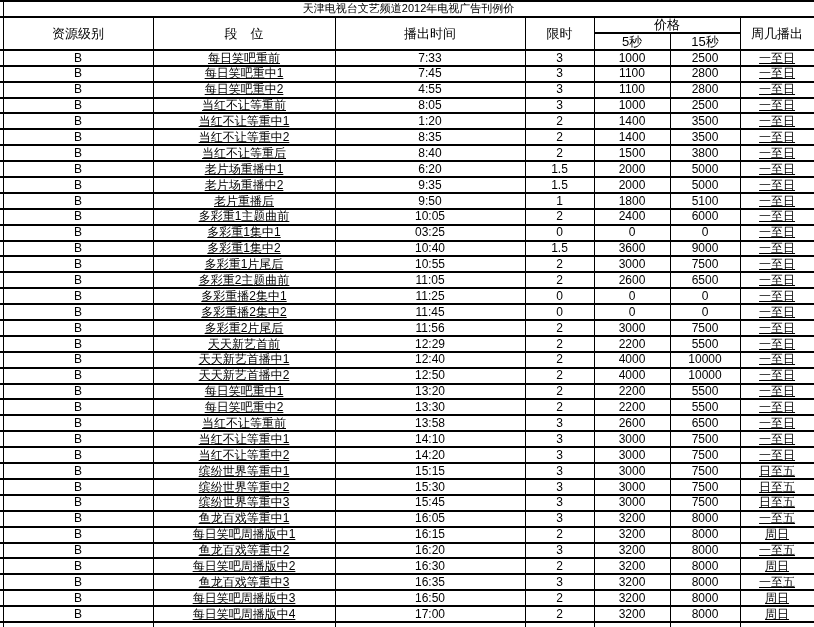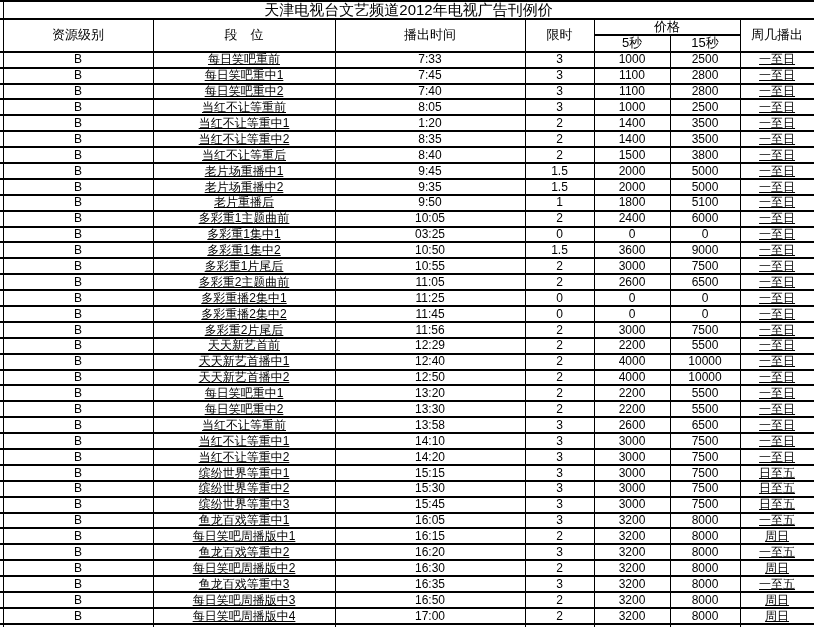--- a/index.html
+++ b/index.html
@@ -33,21 +33,21 @@
     line-height: 1.05;
     height: 13.9px;
     overflow: hidden;
     white-space: nowrap;
   }
   td.ghost {
     border-left: none;
   }
   td.title-cell {
     height: 11px;
-    font-size: 15px;
+    font-size: 11px;
   }
   tr.hrow td {
     font-size: 13px;
   }
   td.h-tall {
     height: 31px;
   }
   td.h-price {
     height: 14px;
     font-family: Liberation Serif, serif;
@@ -115,21 +115,21 @@
     <td class="c-time">7:45</td>
     <td class="c-limit">3</td>
     <td class="c-p5">1100</td>
     <td class="c-p15">2800</td>
     <td class="c-days">一至日</td>
   </tr>
         <tr>
     <td class="ghost"></td>
     <td class="c-level">B</td>
     <td class="c-seg">每日笑吧重中2</td>
-    <td class="c-time">7:40</td>
+    <td class="c-time">4:55</td>
     <td class="c-limit">3</td>
     <td class="c-p5">1100</td>
     <td class="c-p15">2800</td>
     <td class="c-days">一至日</td>
   </tr>
         <tr>
     <td class="ghost"></td>
     <td class="c-level">B</td>
     <td class="c-seg">当红不让等重前</td>
     <td class="c-time">8:05</td>
@@ -165,21 +165,21 @@
     <td class="c-time">8:40</td>
     <td class="c-limit">2</td>
     <td class="c-p5">1500</td>
     <td class="c-p15">3800</td>
     <td class="c-days">一至日</td>
   </tr>
         <tr>
     <td class="ghost"></td>
     <td class="c-level">B</td>
     <td class="c-seg">老片场重播中1</td>
-    <td class="c-time">9:45</td>
+    <td class="c-time">6:20</td>
     <td class="c-limit">1.5</td>
     <td class="c-p5">2000</td>
     <td class="c-p15">5000</td>
     <td class="c-days">一至日</td>
   </tr>
         <tr>
     <td class="ghost"></td>
     <td class="c-level">B</td>
     <td class="c-seg">老片场重播中2</td>
     <td class="c-time">9:35</td>
@@ -215,21 +215,21 @@
     <td class="c-time">03:25</td>
     <td class="c-limit">0</td>
     <td class="c-p5">0</td>
     <td class="c-p15">0</td>
     <td class="c-days">一至日</td>
   </tr>
         <tr>
     <td class="ghost"></td>
     <td class="c-level">B</td>
     <td class="c-seg">多彩重1集中2</td>
-    <td class="c-time">10:50</td>
+    <td class="c-time">10:40</td>
     <td class="c-limit">1.5</td>
     <td class="c-p5">3600</td>
     <td class="c-p15">9000</td>
     <td class="c-days">一至日</td>
   </tr>
         <tr>
     <td class="ghost"></td>
     <td class="c-level">B</td>
     <td class="c-seg">多彩重1片尾后</td>
     <td class="c-time">10:55</td>

